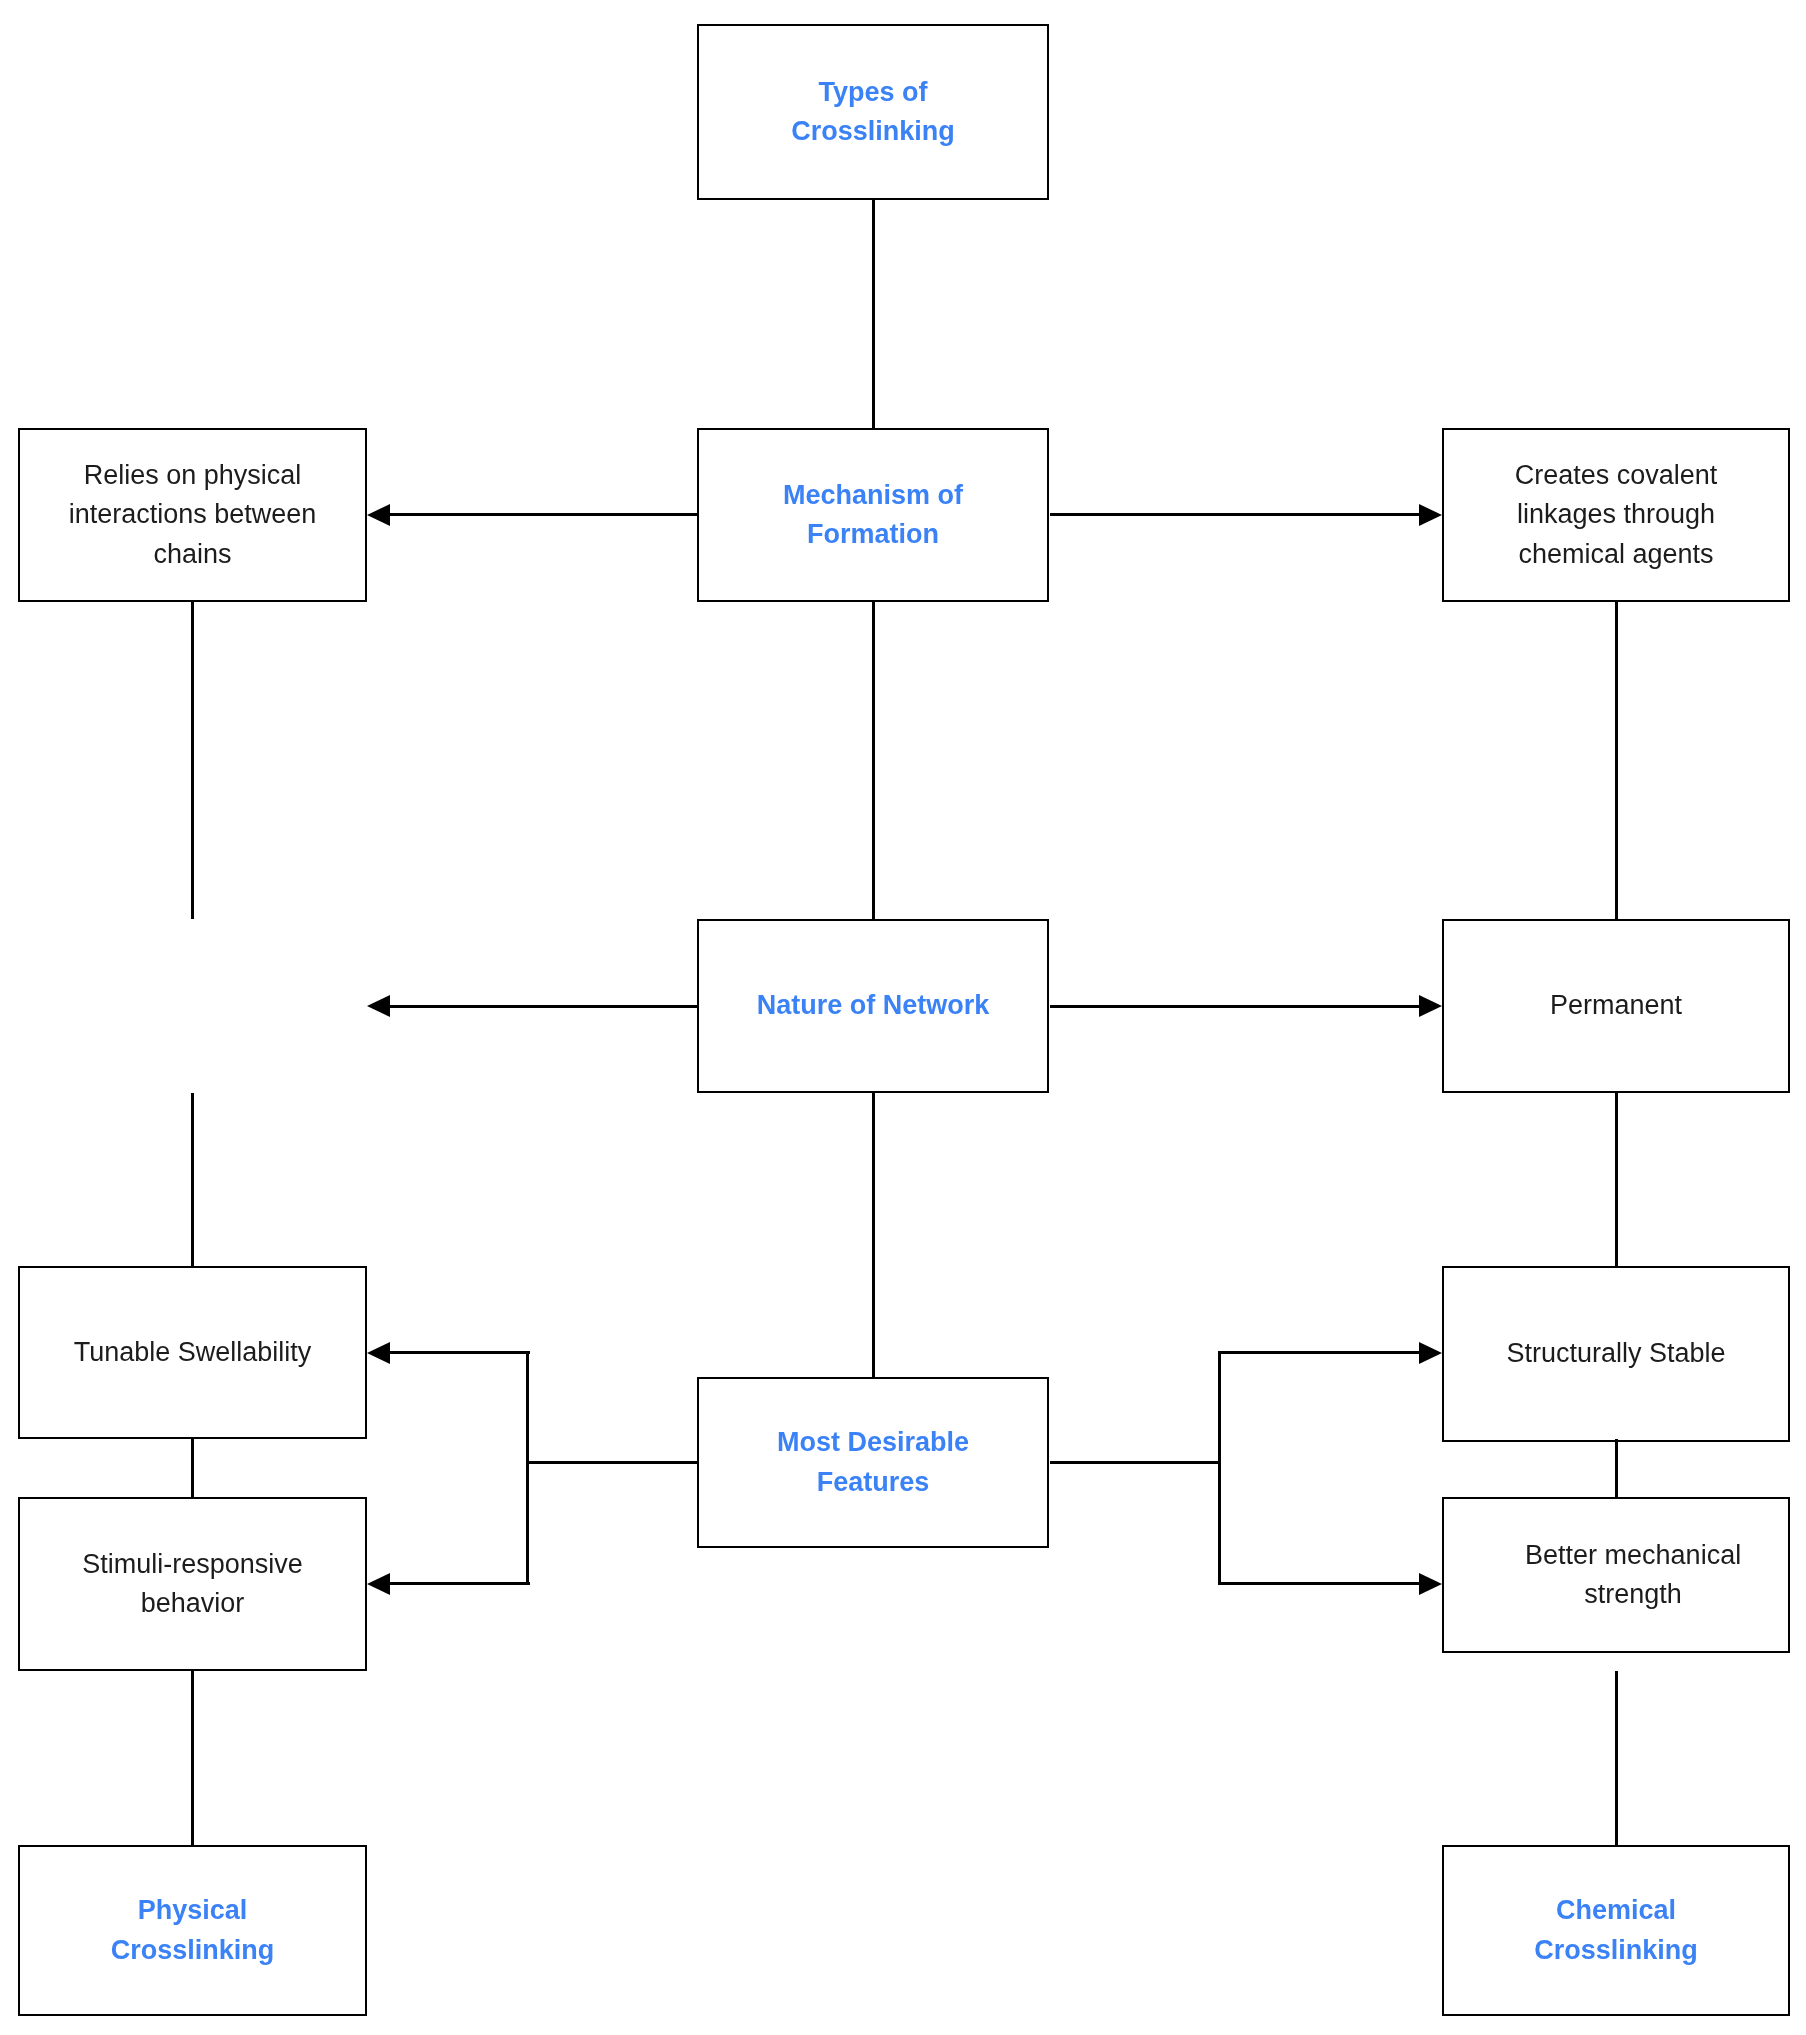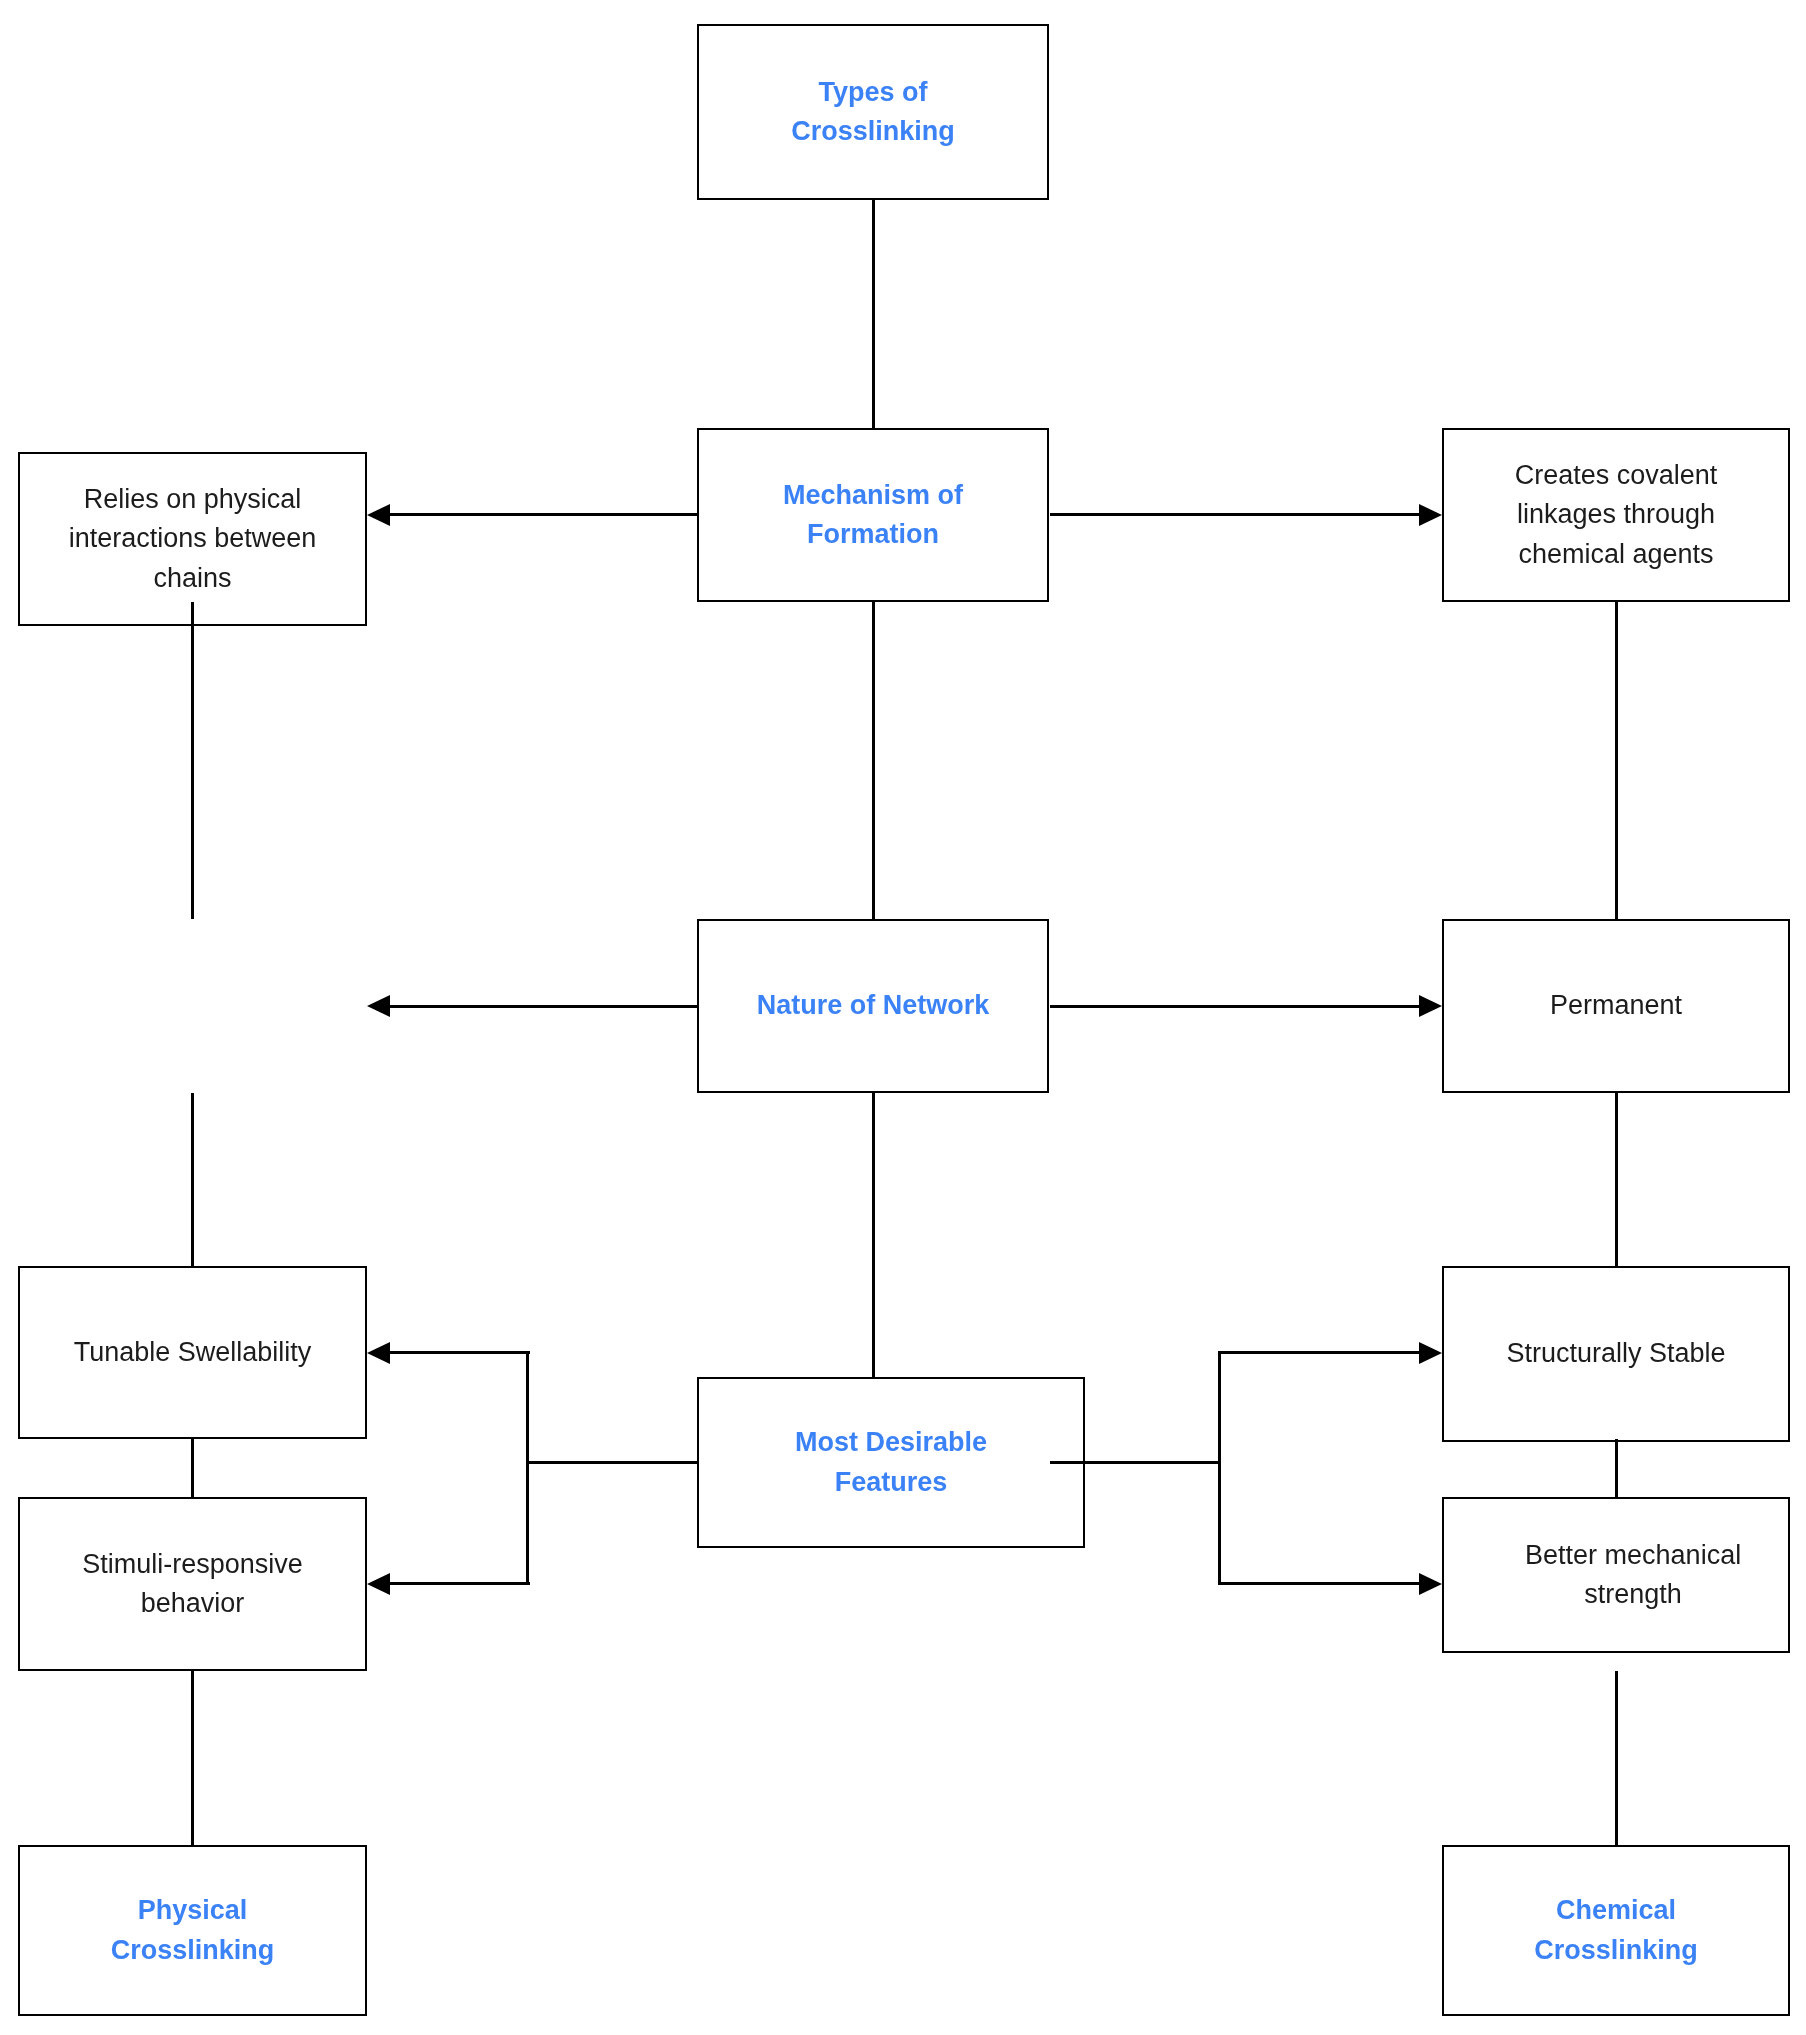--- a/index.html
+++ b/index.html
@@ -37,24 +37,24 @@
 </head>
 <body>
 
 <div id="canvas">
 
   <div class="box bold" style="left:697px;top:24px;width:352px;height:176px;">Types of
 Crosslinking</div>
   <div class="box bold" style="left:697px;top:428px;width:352px;height:174px;">Mechanism of
 Formation</div>
   <div class="box bold" style="left:697px;top:919px;width:352px;height:174px;">Nature of Network</div>
-  <div class="box bold" style="left:697px;top:1377px;width:388px;height:171px;text-align:center;">Most Desirable
+  <div class="box bold" style="left:697px;top:1377px;width:352px;height:171px;text-align:center;">Most Desirable
 Features</div>
 
-  <div class="box" style="left:18px;top:428px;width:349px;height:174px;margin-top:24px;">Relies on physical
+  <div class="box" style="left:18px;top:428px;width:349px;height:174px;">Relies on physical
 interactions between
 chains</div>
   <div class="box" style="left:18px;top:1266px;width:349px;height:173px;">Tunable Swellability</div>
   <div class="box" style="left:18px;top:1497px;width:349px;height:174px;">Stimuli-responsive
 behavior</div>
   <div class="box bold" style="left:18px;top:1845px;width:349px;height:171px;">Physical
 Crosslinking</div>
 
   <div class="box" style="left:1442px;top:428px;width:348px;height:174px;">Creates covalent
 linkages through

